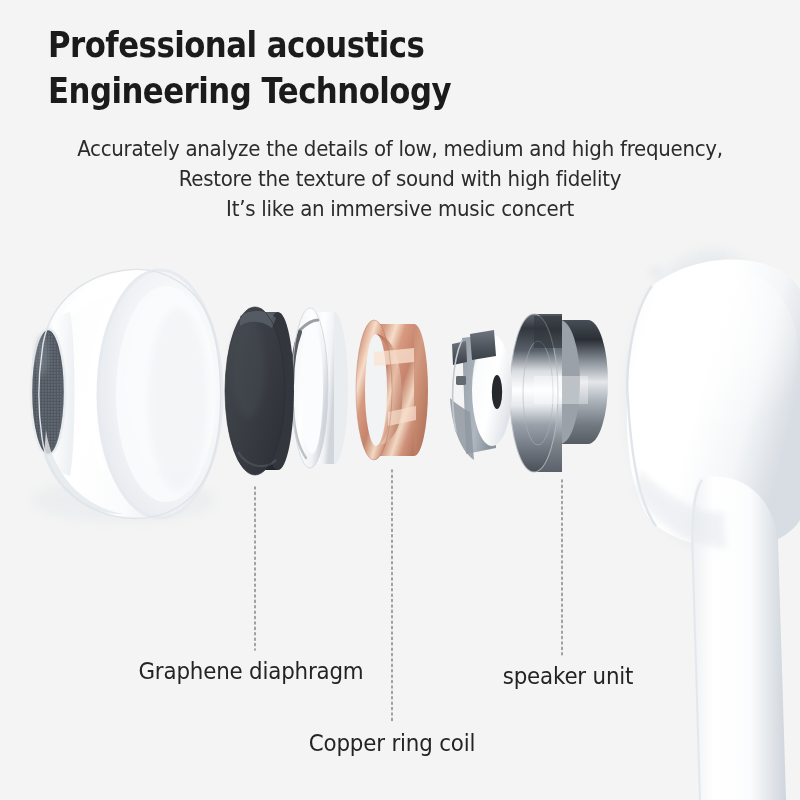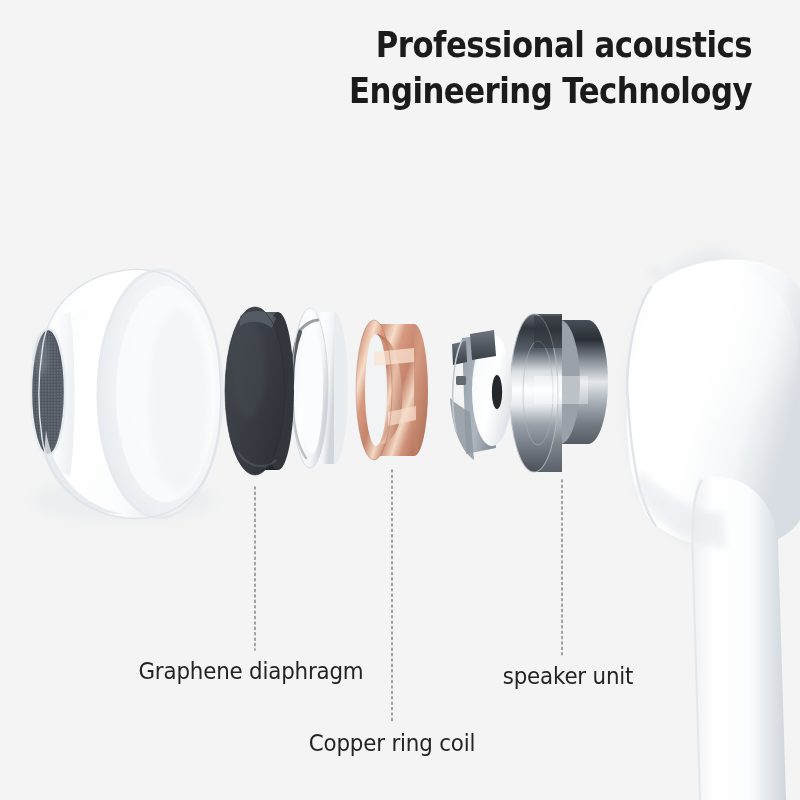--- a/index.html
+++ b/index.html
@@ -16,21 +16,21 @@
     font-family: "Liberation Sans", sans-serif;
     -webkit-font-smoothing: antialiased;
   }
 
   
   .headings {
     position: absolute;
     top: 22px;
     left: 0;
     width: 800px;
-    text-align: right;
+    text-align: left;
     z-index: 40;
   }
   .h-line {
     font-family: "DejaVu Sans", sans-serif;
     font-weight: bold;
     font-size: 35px;
     line-height: 46px;
     letter-spacing: -0.6px;
     color: #1b1b1b;
     transform: scaleX(0.88);
@@ -83,20 +83,25 @@
 </head>
 <body>
 
 <div id="page">
 
   <div class="headings">
     <div class="h-line">Professional acoustics</div>
     <div class="h-line">Engineering Technology</div>
   </div>
 
+  <div class="sub-wrap">
+    <div class="s-line">Accurately analyze the details of low, medium and high frequency,</div>
+    <div class="s-line">Restore the texture of sound with high fidelity</div>
+    <div class="s-line">It’s like an immersive music concert</div>
+  </div>
 
   <div class="stage">
   <svg width="800" height="800" viewBox="0 0 800 800" xmlns="http://www.w3.org/2000/svg">
     <defs>
 
       <linearGradient id="gTipBody" x1="0" y1="0" x2="1" y2="0.35">
         <stop offset="0%" stop-color="#e8ebef"></stop>
         <stop offset="14%" stop-color="#fbfcfd"></stop>
         <stop offset="42%" stop-color="#ffffff"></stop>
         <stop offset="72%" stop-color="#fafbfc"></stop>

